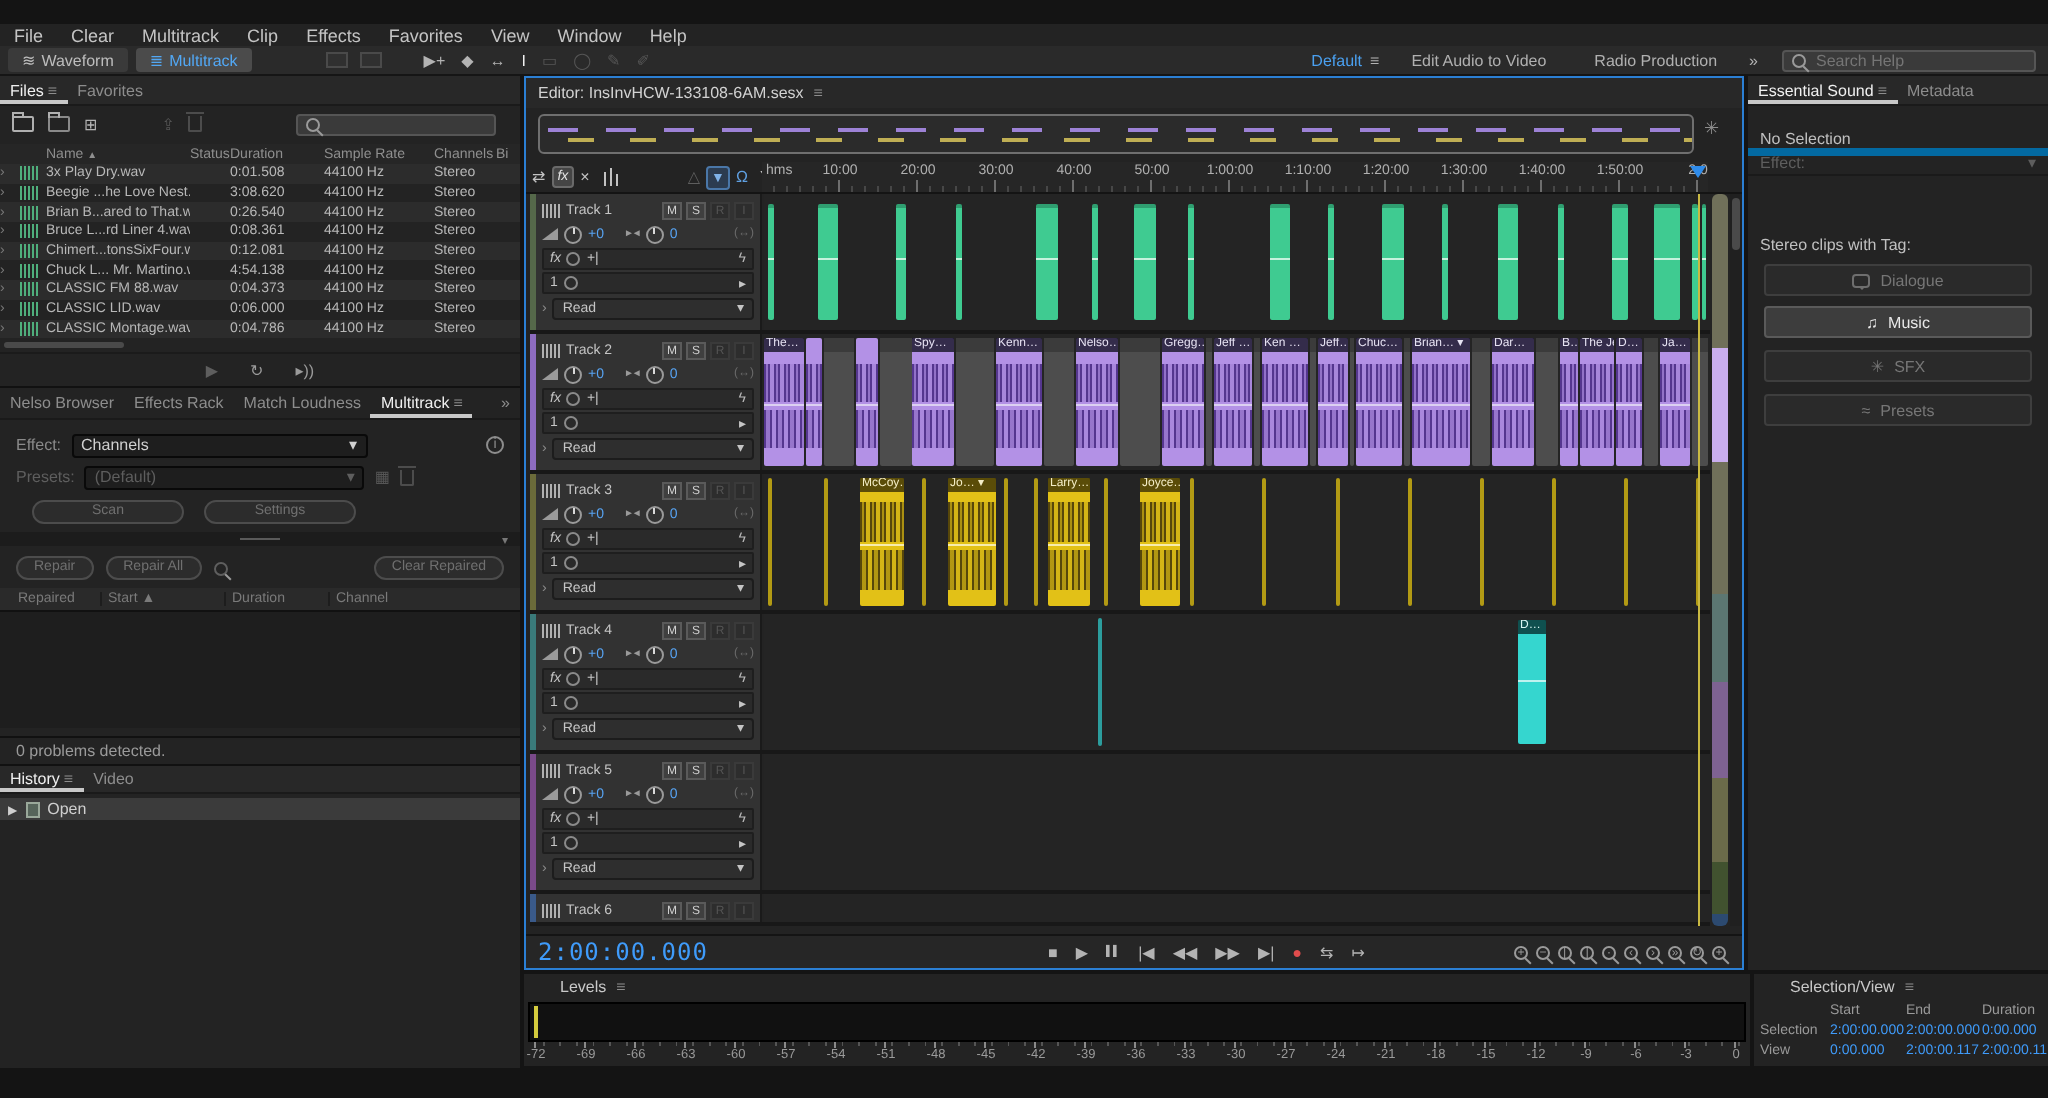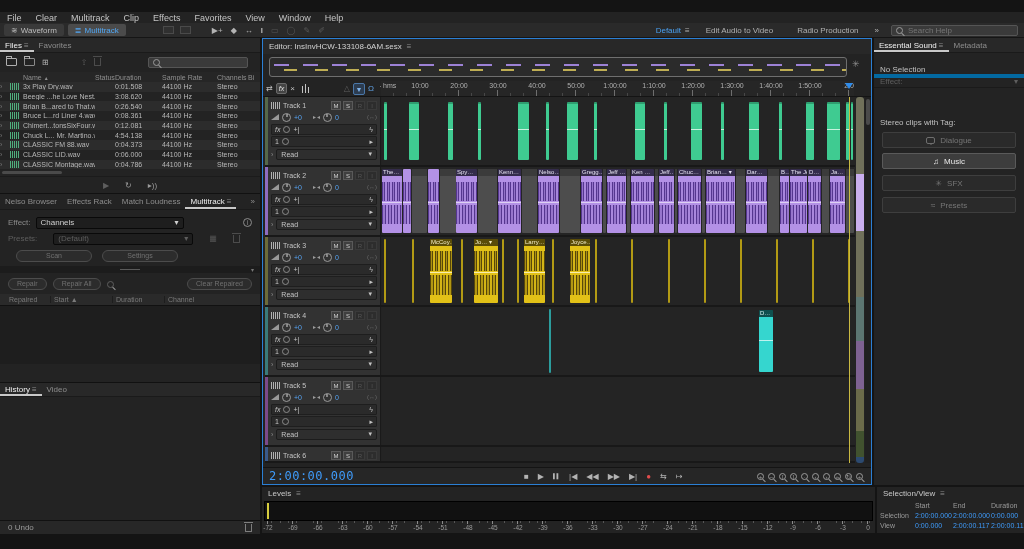--- a/index.html
+++ b/index.html
@@ -171,21 +171,21 @@
   #right-col{position:absolute;left:874px;top:38px;width:150px;height:447px;background:#232323;}
   .rtabs{position:absolute;left:0;top:0;width:150px;height:15px;background:#282828;display:flex;border-bottom:1px solid #1a1a1a;}
   .esrow{position:absolute;left:0;width:150px;font-size:8px;color:#c0c0c0;padding:0 6px;display:flex;align-items:center;}
   .tagbtn{position:absolute;left:8px;width:134px;height:16px;border:1px solid #3e3e3e;border-radius:2px;
           background:#2a2a2a;color:#767676;font-size:8px;display:flex;align-items:center;justify-content:center;gap:5px;}
   .tagbtn.selected{background:#3d3d3d;border-color:#5a5a5a;color:#e8e8e8;}
   .bubble{width:9px;height:7px;border:1px solid #6e6e6e;border-radius:2px;position:relative;display:inline-block;}
   .bubble::after{content:"";position:absolute;left:2px;bottom:-4px;border:2px solid transparent;border-top-color:#6e6e6e;}
   
   #levels{position:absolute;left:262px;top:487px;width:613px;height:46px;background:#232323;}
-  .lvtitle{position:absolute;left:6px;top:2px;font-size:8px;color:#c9c9c9;display:flex;gap:5px;align-items:center;}
+  .lvtitle{position:absolute;left:18px;top:2px;font-size:8px;color:#c9c9c9;display:flex;gap:5px;align-items:center;}
   .meter{position:absolute;left:2px;top:14px;width:609px;height:20px;background:#111;border:1px solid #000;}
   .meter::before{content:"";position:absolute;left:2px;top:1px;bottom:1px;width:2px;background:#d5cc3e;}
   .lvscale{position:absolute;left:2px;top:34px;width:609px;height:11px;font-size:6.5px;color:#9a9a9a;
            background-image:
              repeating-linear-gradient(90deg,transparent 0 3px,#8a8a8a 3px 4px,transparent 4px 25px),
              repeating-linear-gradient(90deg,transparent 0 7.4px,#555 7.4px 8.3px);
            background-size:100% 3px,100% 2px;background-position:left top,left top;background-repeat:no-repeat;}
   .lvt{position:absolute;top:3px;transform:translateX(-50%);}
   #selview{position:absolute;left:877px;top:487px;width:147px;height:46px;background:#232323;font-size:7px;}
   .svgrid{position:absolute;left:3px;top:13px;display:grid;grid-template-columns:35px 38px 38px 34px;
@@ -392,21 +392,21 @@
     </div>
 
     <div class="abs" style="left:0;top:178px;width:260px;height:13px;display:flex;align-items:center;gap:5px;padding:0 8px;">
       <span class="dlabel">Effect:</span>
       <div class="sel" style="width:148px">
         <span>Channels</span>
           <span>▾</span>
       </div>
       <span class="infoi" style="margin-left:auto">i</span>
     </div>
-    <div class="abs" style="left:0;top:194px;width:260px;height:13px;display:flex;align-items:center;gap:16px;padding:0 8px;">
+    <div class="abs" style="left:0;top:194px;width:260px;height:13px;display:flex;align-items:center;gap:5px;padding:0 8px;">
       <span class="dlabel" style="color:#5e5e5e">Presets:</span>
       <div class="sel dim" style="width:140px">
         <span>(Default)</span>
           <span>▾</span>
       </div>
       <span class="toolico dim" style="margin:0">▦</span>
       <span class="trash dim"></span>
     </div>
     <div class="abs" style="left:0;top:211px;width:260px;height:14px;display:flex;align-items:center;gap:10px;padding:0 16px;">
       <span class="pill" style="width:76px;justify-content:center">Scan</span>
@@ -422,31 +422,37 @@
       <span class="mag" style="border-color:#5e5e5e"></span>
       <span class="pill" style="margin-left:auto">Clear Repaired</span>
     </div>
     <div class="abs dgheadgrid" style="left:0;top:256px;width:260px;height:11px;background:#2a2a2a;align-items:center;padding-left:6px;">
       <span>Repaired</span>
       <span>Start ▲</span>
       <span>Duration</span>
       <span>Channel</span>
     </div>
     <div class="abs" style="left:0;top:267px;width:260px;height:59px;background:#1e1e1e;border-top:1px solid #111;"></div>
+    <div class="abs" style="left:0;top:330px;width:260px;height:14px;border-top:1px solid #111;display:flex;align-items:center;padding:0 8px;font-size:8px;color:#9a9a9a;">
+      <span>0 problems detected.</span>
+    </div>
 
     <div class="ftabs" style="top:344px;border-top:1px solid #111;">
       <span class="ptab active">
         <span>History</span>
           <span class="pmenu">≡</span>
       </span>
       <span class="ptab">Video</span>
     </div>
-    <div class="abs" style="left:0;top:482px;width:260px;height:14px;background:#272727;border-top:1px solid #111;display:flex;align-items:center;padding:0 8px;font-size:8px;color:#9a9a9a;">
-      <span>0 Undo</span>
-      <span class="trash" style="margin-left:auto"></span>
+    <div class="abs" style="left:0;top:361px;width:260px;">
+      <div class="hrow">
+        <span style="font-size:6px">▶</span>
+        <span class="docico"></span>
+        <span>Open</span>
+      </div>
     </div>
   </div>
 
   <div id="editor">
     <div class="etitle">
       <span>Editor: InsInvHCW-133108-6AM.sesx</span>
       <span class="pmenu">≡</span>
     </div>
     <div class="overview"></div>
     <span class="ov-asterisk">✳</span>

